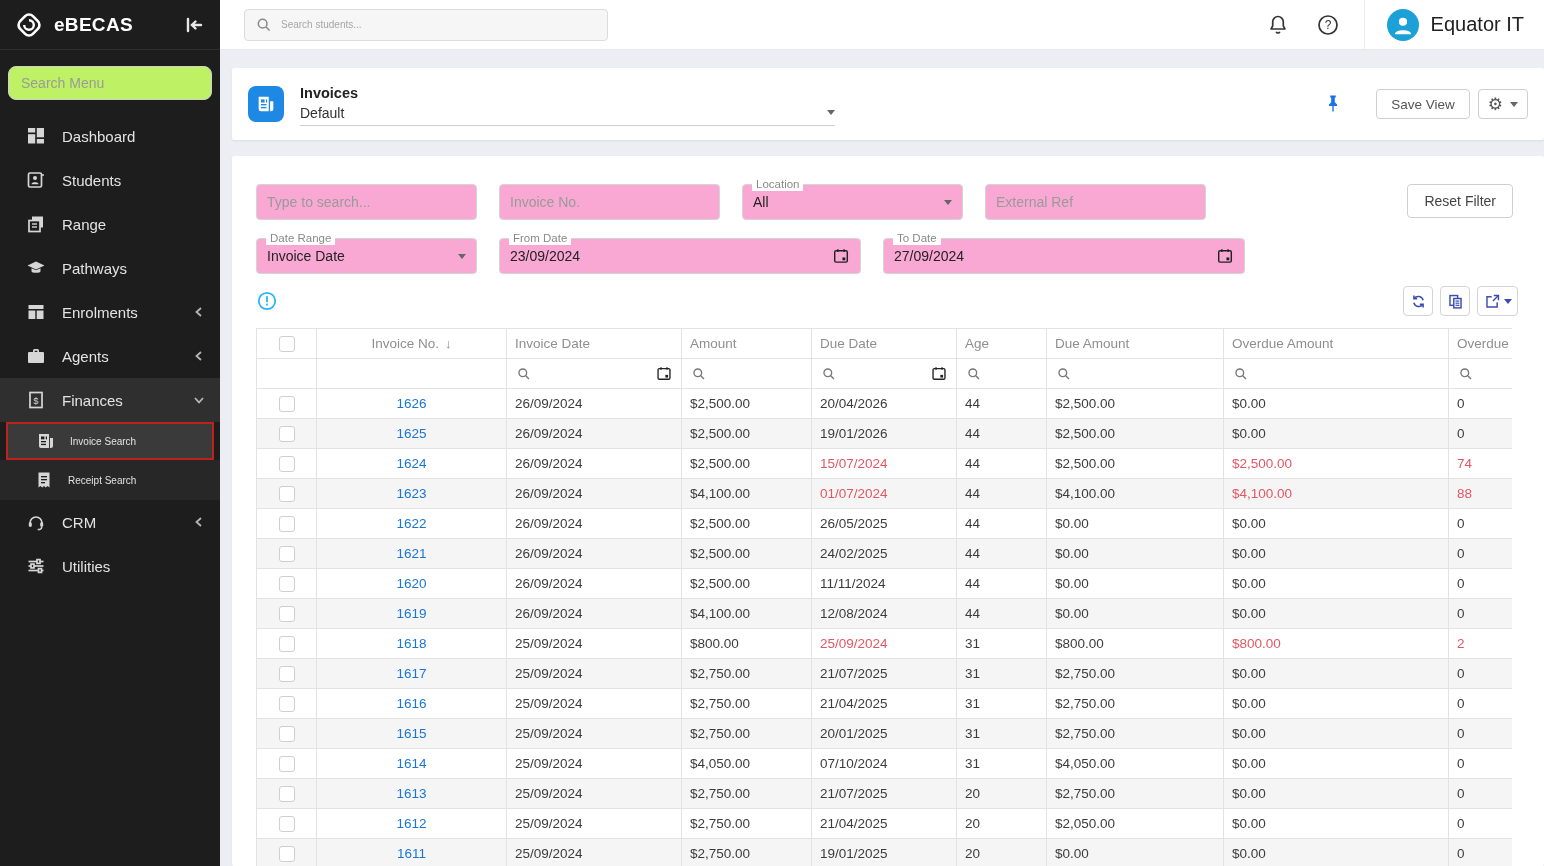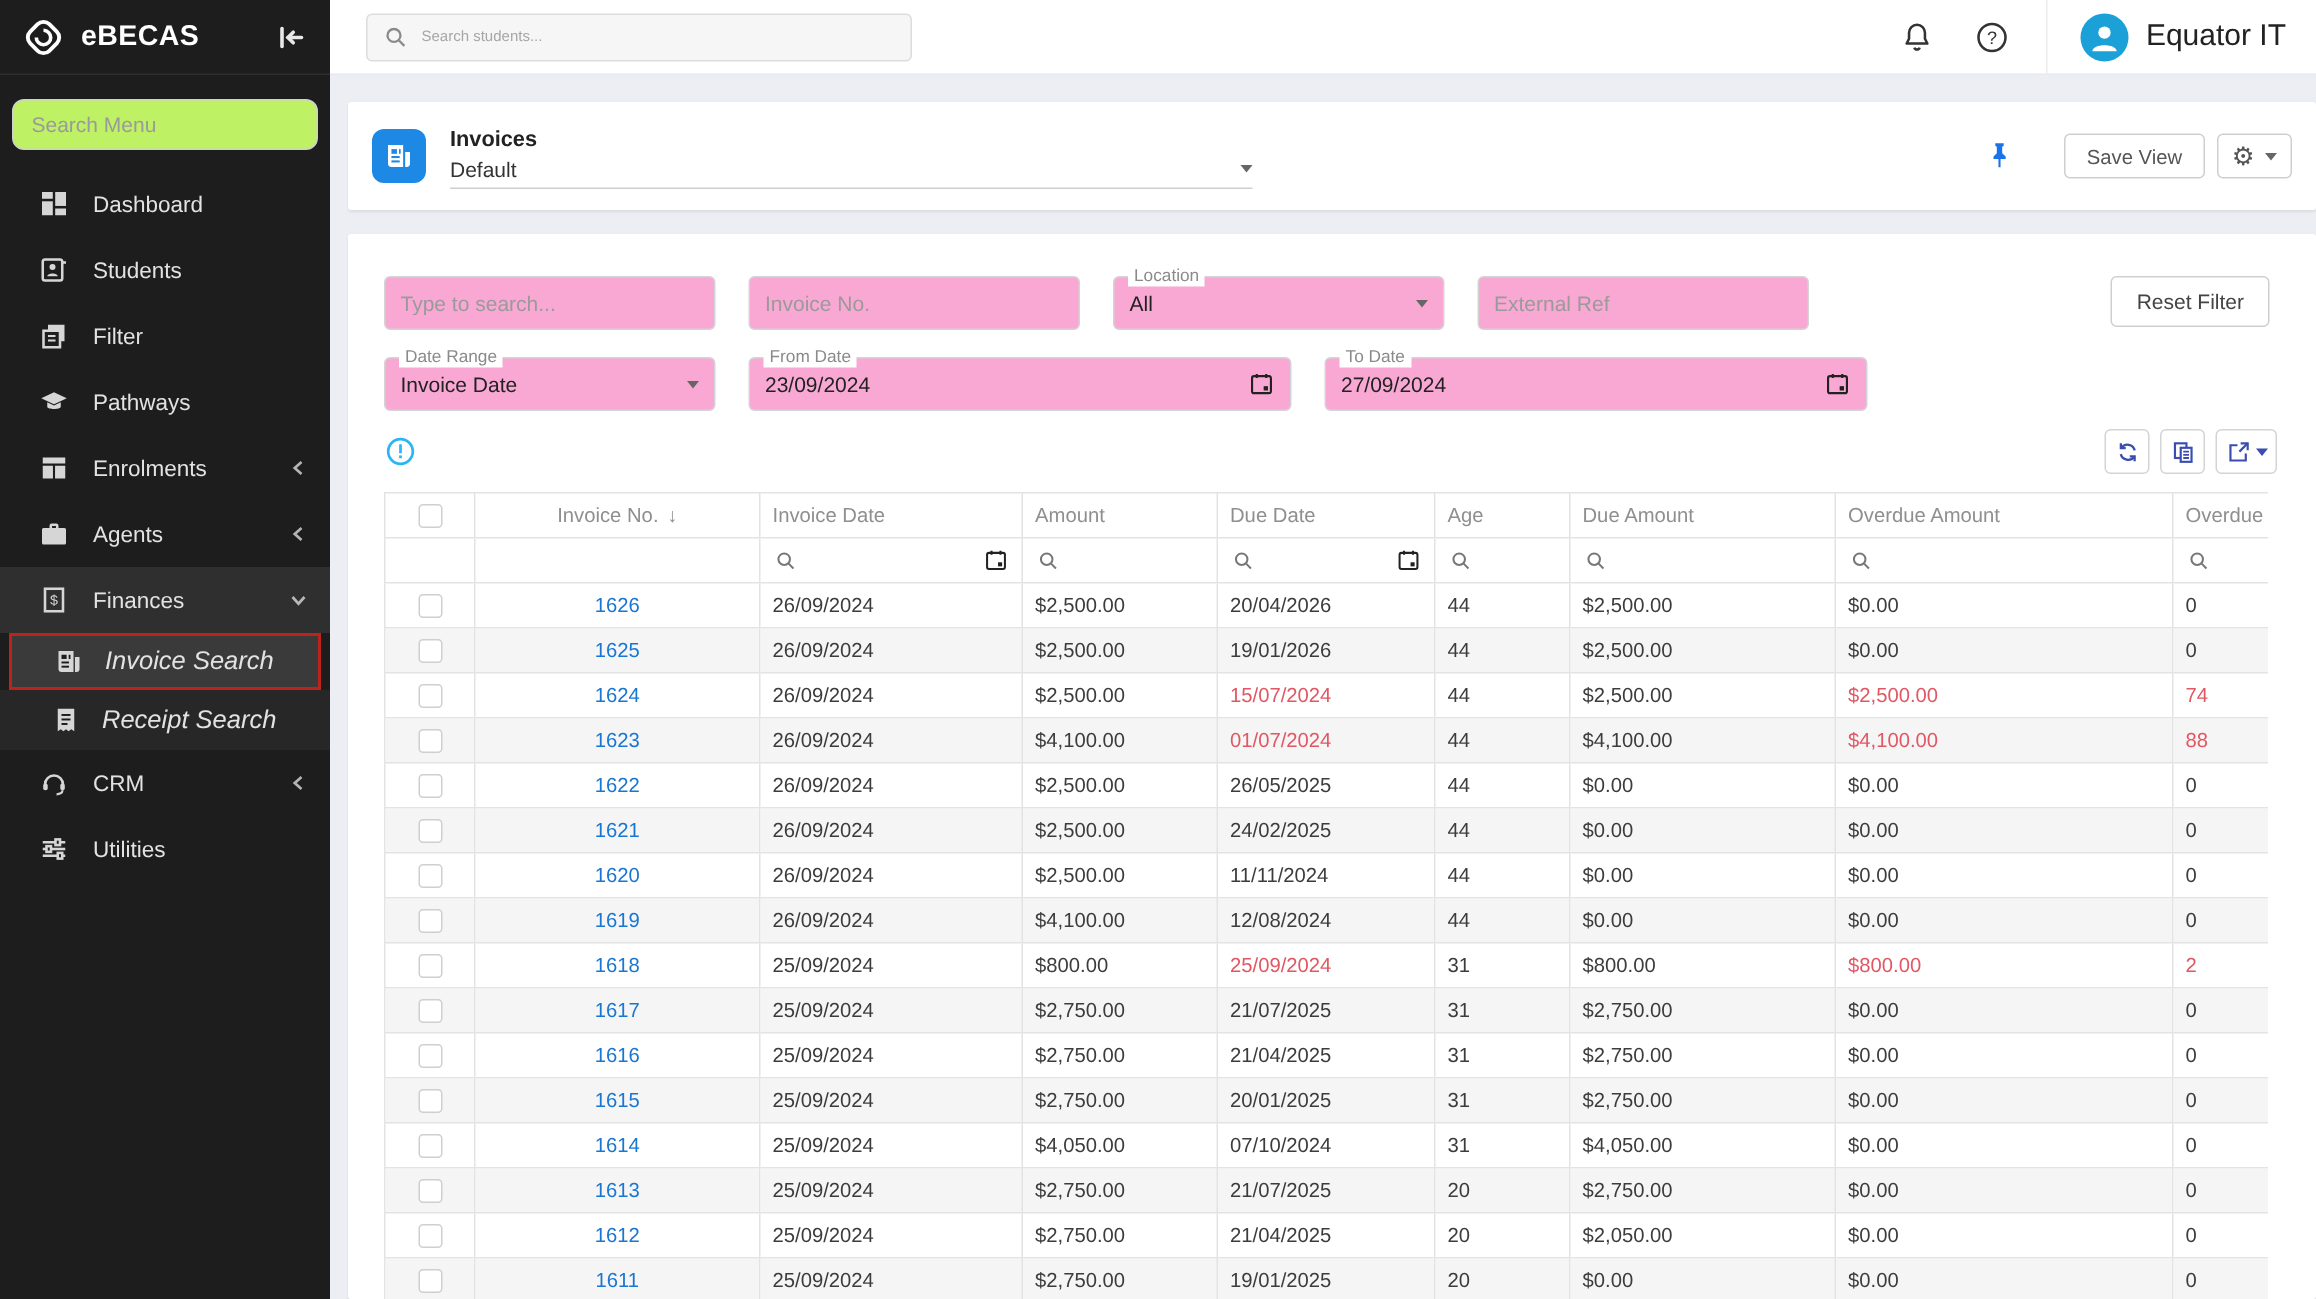--- a/index.html
+++ b/index.html
@@ -14,21 +14,21 @@
   .collapse-btn { color:#e8e8e8; width:24px; height:24px; cursor:pointer; }
   .menu-search { margin:16px 8px 10px 8px; }
   .menu-search input { width:100%; height:34px; border-radius:8px; border:1px solid #cfcfcf; background:#bef264; padding:0 12px; font-size:14px; color:#333; outline:none; }
   .menu-search input::placeholder { color:#9a9a9a; }
   .nav { flex:1; padding-top:4px; }
   .nav-item { height:44px; display:flex; align-items:center; padding:0 14px 0 26px; color:#e2e2e2; font-size:15px; cursor:pointer; position:relative; }
   .nav-item .nico { width:20px; height:20px; margin-right:16px; flex:0 0 20px; display:inline-flex; }
   .nav-item .nlabel { flex:1; white-space:nowrap; }
   .nav-item .chev { width:14px; height:14px; display:inline-flex; opacity:.85; }
   .nav-item.hl { background:#2f2f2f; }
-  .nav-item.sub { background:#272727; height:40px; padding-left:34px; font-size:17px;font-style:italic; }
+  .nav-item.sub { background:#272727; height:40px; padding-left:34px; font-size:10px; }
   .nav-item.sub .nico { margin-right:14px; }
   .nav-item.active { background:#3a3a3a; border:2px solid var(--annotation,#bf211b); margin:0 6px; padding-left:28px; height:38px; }
 
   
   .main { flex:1; display:flex; flex-direction:column; min-width:0; }
   .topbar { height:50px; background:#fff; display:flex; align-items:center; padding:0 16px 0 24px; border-bottom:1px solid #e7e7ee; }
   .student-search { width:364px; height:32px; background:#f6f6f6; border:1px solid #dcdcdc; border-radius:4px; display:flex; align-items:center; padding:0 10px; }
   .student-search input { border:none; background:transparent; outline:none; font-size:10px; color:#8b5cf6; margin-left:8px; width:100%; }
   .student-search input::placeholder { color:#a6a6a6; }
   .topbar-right { margin-left:auto; display:flex; align-items:center; }
@@ -145,21 +145,21 @@
       </div>
       <div class="nav-item">
         <span class="nico">
           <svg viewBox="0 0 20 20">
             <rect x="6" y="2.5" width="11" height="11" fill="#d6d6d6"></rect>
             <rect x="3" y="6.5" width="11" height="11" fill="#1d1d1d" stroke="#d6d6d6" stroke-width="1.7"></rect>
             <line x1="6" y1="10" x2="11" y2="10" stroke="#d6d6d6" stroke-width="1.4"></line>
             <line x1="6" y1="13" x2="11" y2="13" stroke="#d6d6d6" stroke-width="1.4"></line>
           </svg>
         </span>
-        <span class="nlabel">Filter</span>
+        <span class="nlabel">Range</span>
       </div>
       <div class="nav-item">
         <span class="nico">
           <svg viewBox="0 0 20 20" fill="#d6d6d6">
             <path d="M10 3.5 18.5 7.5 10 11.5 1.5 7.5z"></path>
             <path d="M5.5 10.2v3c0 2 9 2 9 0v-3l-4.5 2.1z"></path>
           </svg>
         </span>
         <span class="nlabel">Pathways</span>
       </div>

